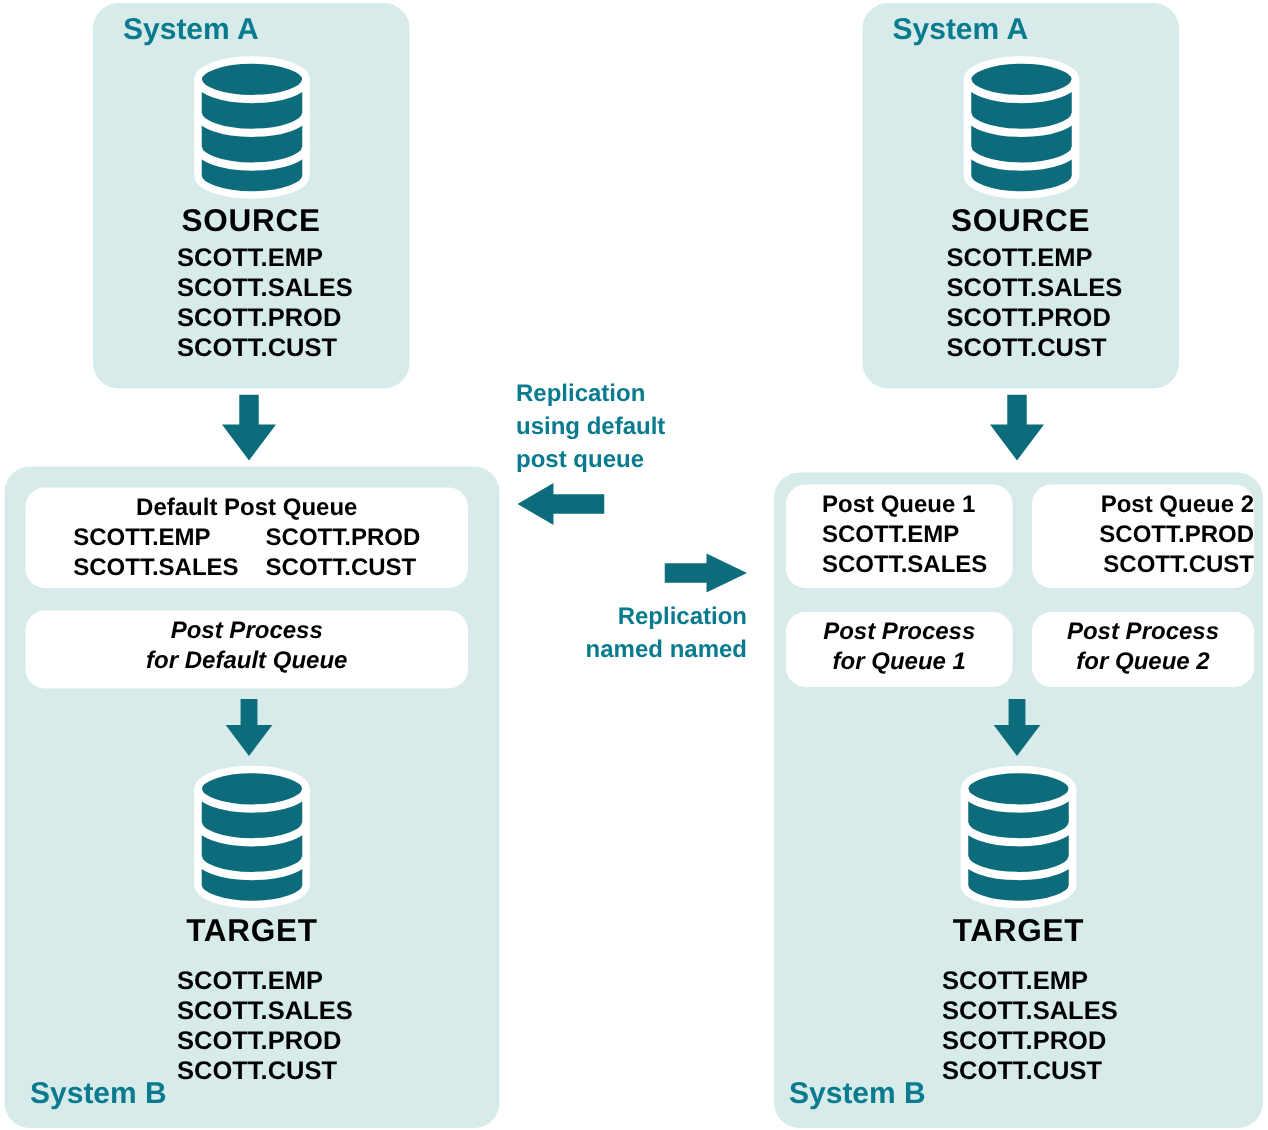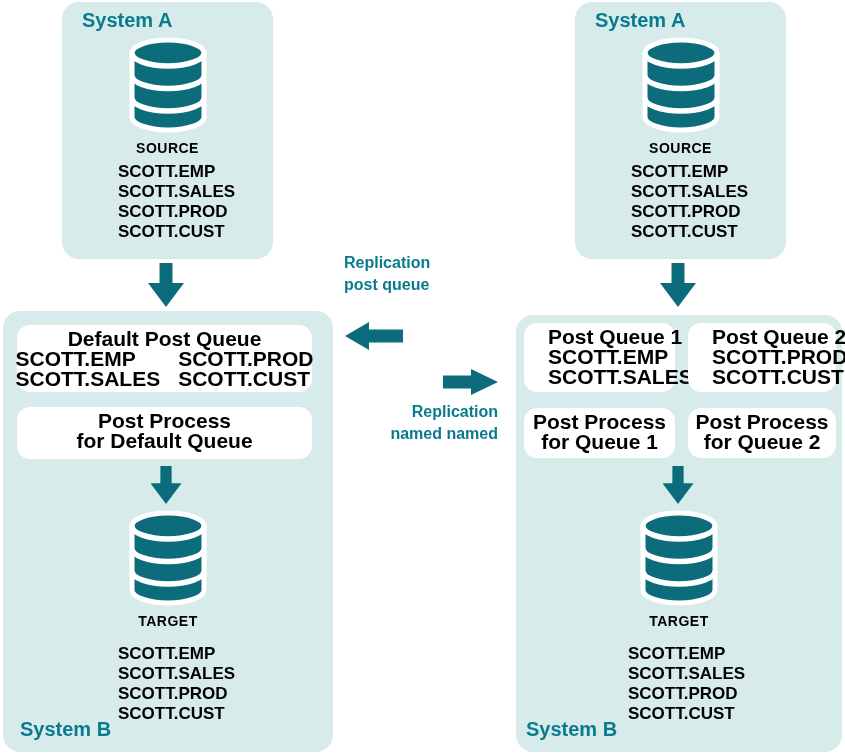--- a/index.html
+++ b/index.html
@@ -33,52 +33,52 @@
     white-space: nowrap;
   }
   .dbwrap {
     position: absolute;
     left: 0; right: 0;
     text-align: center;
   }
   .dbicon { display: block; margin: 0 auto 4px auto; }
   .tf { fill: var(--teal); }
   .dbl {
-    font-size: 14px;
+    font-size: 21px;
     line-height: 20px;
     letter-spacing: 0.5px;
   }
   .tlist {
     position: absolute;
     font-size: 17px;
     line-height: 20px;
     text-align: left;
     white-space: nowrap;
   }
   .wbox {
     position: absolute;
     background: var(--box-bg);
     border-radius: 13px;
-    font-size: 21px;
+    font-size: 16px;
     line-height: 20px;
     text-align: center;
   }
   .wtitle { padding-top: 4px; }
   .cols {
     display: flex;
     justify-content: center;
     gap: 18px;
   }
   .col { text-align: left; white-space: nowrap; }
   .qbox {
     text-align: left;
     padding: 4px 0 0 24px;
     white-space: nowrap;
   }
-  .pbox { padding-top: 4px; }
+  .pbox { padding-top: 4px; font-style: italic; }
   .arrow { position: absolute; }
   .ctr-label {
     position: absolute;
     color: var(--teal-text);
     font-size: 16px;
     line-height: 22px;
     white-space: nowrap;
   }
   .ra { text-align: right; }
 </style>
@@ -125,20 +125,21 @@
 
 <svg class="arrow" style="left:148px; top:263px;" width="36" height="44" viewBox="0 0 36 44" aria-hidden="true">
   <polygon class="tf" points="11.5,0 24.5,0 24.5,20 36,20 18,44 0,20 11.5,20"></polygon>
 </svg>
 <svg class="arrow" style="left:660px; top:263px;" width="36" height="44" viewBox="0 0 36 44" aria-hidden="true">
   <polygon class="tf" points="11.5,0 24.5,0 24.5,20 36,20 18,44 0,20 11.5,20"></polygon>
 </svg>
 
 <div class="ctr-label" style="left:344px; top:252px;">
   <div>Replication</div>
+  <div>using default</div>
   <div>post queue</div>
 </div>
 
 <svg class="arrow" style="left:345px; top:322px;" width="58" height="28" viewBox="0 0 58 28" aria-hidden="true">
   <polygon class="tf" points="0,14 24,0 24,7.5 58,7.5 58,20.5 24,20.5 24,28"></polygon>
 </svg>
 
 <svg class="arrow" style="left:443px; top:369px;" width="55" height="26" viewBox="0 0 55 26" aria-hidden="true">
   <polygon class="tf" points="55,13 28,0 28,6.5 0,6.5 0,19.5 28,19.5 28,26"></polygon>
 </svg>
@@ -194,21 +195,21 @@
 </div>
 
 <div class="panel" style="left:516px; top:315px; width:326px; height:437px;">
 
   <div class="wbox qbox" style="left:8px; top:8px; width:151px; height:69px;">
     <div>Post Queue 1</div>
     <div>SCOTT.EMP</div>
     <div>SCOTT.SALES</div>
   </div>
 
-  <div class="wbox qbox" style="left:172px; top:8px; width:148px; height:69px;">
+  <div class="wbox qbox" style="left:172px; top:8px; width:148px; height:69px;text-align:right;">
     <div>Post Queue 2</div>
     <div>SCOTT.PROD</div>
     <div>SCOTT.CUST</div>
   </div>
 
   <div class="wbox pbox" style="left:8px; top:93px; width:151px; height:50px;">
     <div>Post Process</div>
     <div>for Queue 1</div>
   </div>
 

